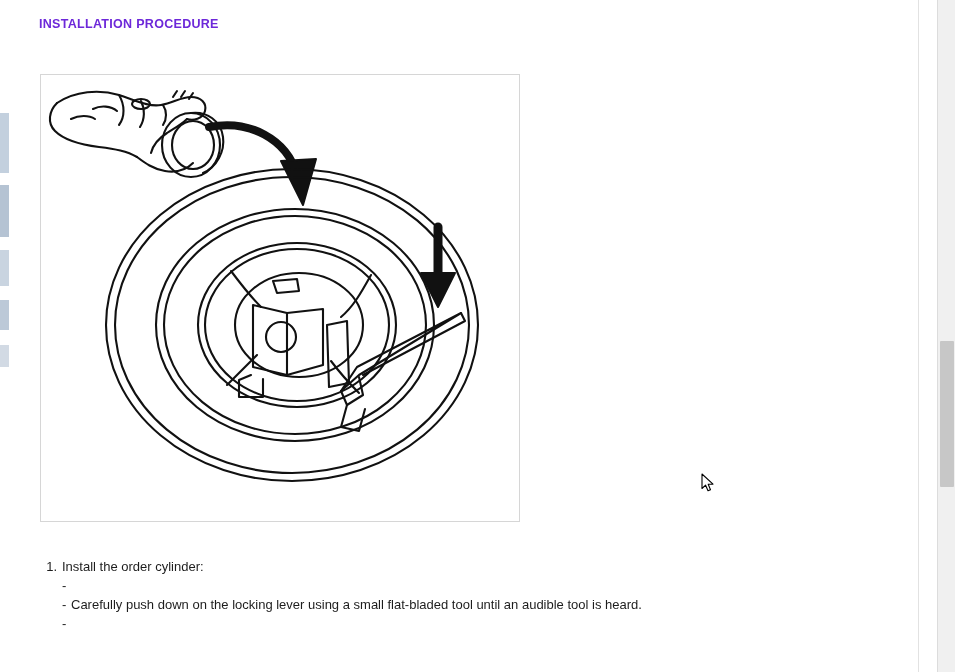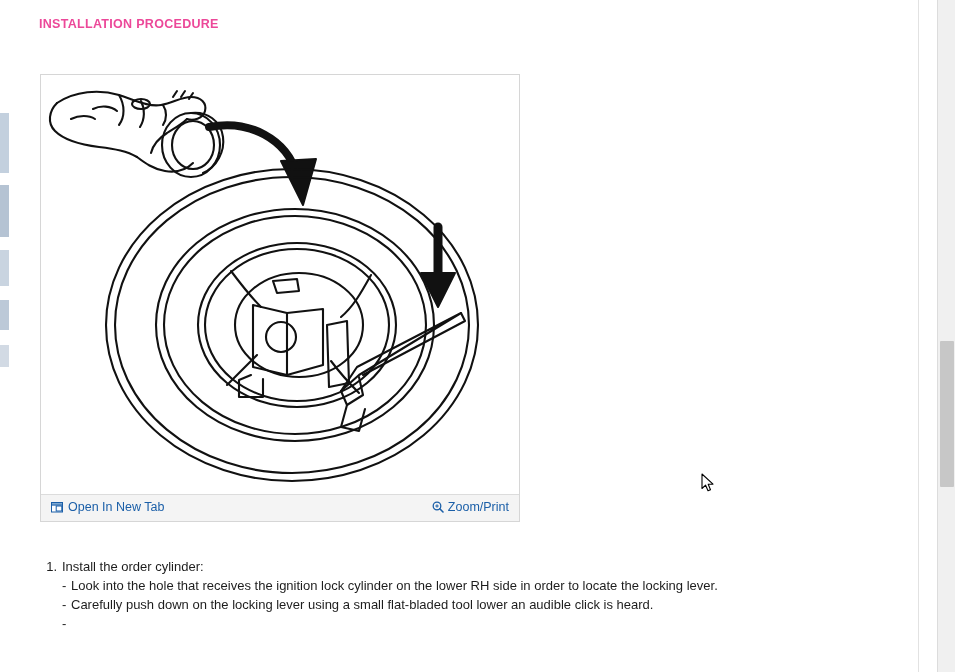--- a/index.html
+++ b/index.html
@@ -46,21 +46,21 @@
     background: #ffffff;
     overflow: hidden;
   }
 
   .page-title {
     position: absolute;
     left: 30px;
     top: 17px;
     font-size: 12.5px;
     font-weight: bold;
-    color: #ec4899;
+    color: #6d28d9;
     letter-spacing: 0.3px;
   }
 
   
   .figure-panel {
     position: absolute;
     left: 31px;
     top: 74px;
     width: 480px;
     height: 448px;
@@ -251,54 +251,33 @@
 
           <path d="M420 238 L 316 292 L 300 316 L 318 300 Z"></path>
           <path d="M420 238 L 424 246 L 322 300"></path>
           <path d="M300 316 L 306 330 L 322 320 L 318 302"></path>
           <path d="M306 330 L 300 352 L 318 356 L 324 334"></path>
 
         </g>
       </svg>
     </div>
 
-    <div class="figure-toolbar">
-      <a class="tool-link tool-open" href="#">
-        <span class="tool-icon">
-          <svg width="13" height="12" viewBox="0 0 13 12" xmlns="http://www.w3.org/2000/svg">
-            <rect x="0.5" y="1.5" width="11" height="9.5" fill="#ffffff" stroke="#1b5fa8" stroke-width="1"></rect>
-            <rect x="0.5" y="1.5" width="11" height="2.6" fill="#7fa8d0" stroke="#1b5fa8" stroke-width="1"></rect>
-            <rect x="5.2" y="5" width="5.6" height="5" fill="#ffffff" stroke="#1b5fa8" stroke-width="1"></rect>
-          </svg>
-        </span><span>Open In New Tab</span>
-      </a>
-      <a class="tool-link tool-zoom" href="#">
-        <span class="tool-icon">
-          <svg width="12" height="12" viewBox="0 0 12 12" xmlns="http://www.w3.org/2000/svg">
-            <circle cx="5" cy="5" r="3.8" fill="none" stroke="#1b5fa8" stroke-width="1.3"></circle>
-            <path d="M7.8 7.8 L 11 11" stroke="#1b5fa8" stroke-width="1.6" stroke-linecap="round"></path>
-            <path d="M3.3 5 H 6.7 M5 3.3 V 6.7" stroke="#1b5fa8" stroke-width="1"></path>
-          </svg>
-        </span><span>Zoom/Print</span>
-      </a>
-    </div>
   </div>
 
   <div class="steps">
     <div class="step-row">
       <span class="step-num">1.</span>
       <span>Install the order cylinder:</span>
     </div>
     <div class="sub-row">
       <span class="sub-dash">-</span>
-      <span>Look into the hole that receives the ignition lock cylinder on the lower RH side in order to locate the locking lever.</span>
     </div>
     <div class="sub-row">
       <span class="sub-dash">-</span>
-      <span>Carefully push down on the locking lever using a small flat-bladed tool lower an audible click is heard.</span>
+      <span>Carefully push down on the locking lever using a small flat-bladed tool until an audible tool is heard.</span>
     </div>
     <div class="sub-row">
       <span class="sub-dash">-</span>
     </div>
   </div>
 
   <div class="doc-right-border"></div>
 </div>
 
 <div class="scroll-track">

